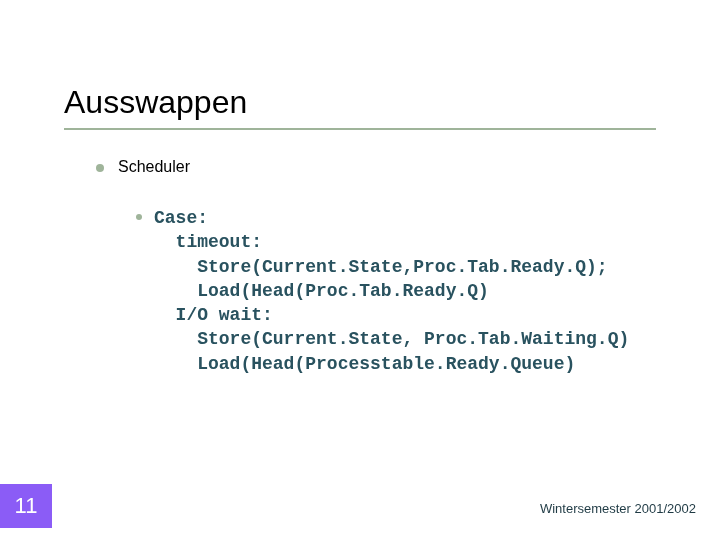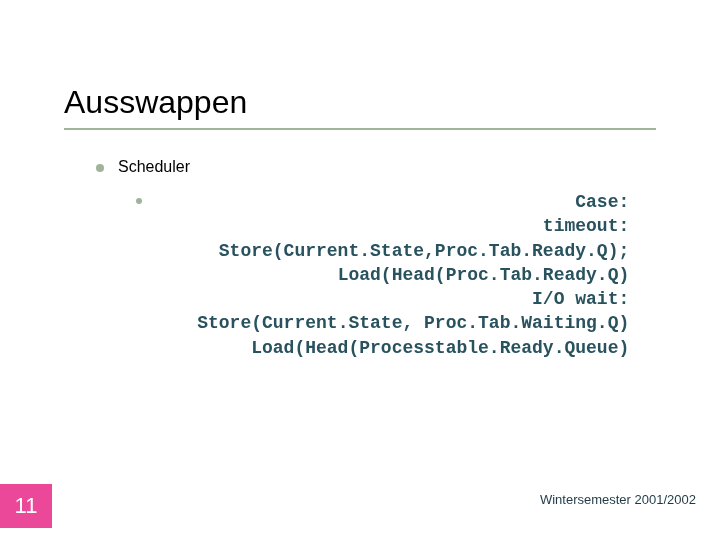--- a/index.html
+++ b/index.html
@@ -11,21 +11,20 @@
     font-family: Arial, Helvetica, sans-serif;
     color: #000;
     overflow: hidden;
     position: relative;
   }
   .slide {
     position: relative;
     width: 720px;
     height: 528px;
     box-sizing: border-box;
-    text-align: right;
   }
   .title {
     position: absolute;
     left: 64px;
     top: 84px;
     font-size: 32px;
     font-weight: 400;
     color: #000;
   }
   .title-underline {
@@ -53,21 +52,21 @@
     height: 8px;
     background: #9fb49a;
     border-radius: 50%;
     margin-right: 14px;
     flex: 0 0 auto;
     position: relative;
     top: 1px;
   }
   .sub {
     display: flex;
-    margin-top: 14px;
+    margin-top: 30px;
   }
   .bullet-inner {
     width: 6px;
     height: 6px;
     background: #9fb49a;
     border-radius: 50%;
     margin-left: 40px;
     margin-right: 12px;
     flex: 0 0 auto;
     position: relative;
@@ -80,38 +79,38 @@
     color: #29525f;
     line-height: 1.35;
     white-space: pre;
   }
   .page-number-box {
     position: absolute;
     left: 0;
     bottom: 0;
     width: 52px;
     height: 44px;
-    background: #ec4899;
+    background: #8b5cf6;
     color: #ffffff;
     font-size: 22px;
     display: flex;
     align-items: center;
     justify-content: center;
   }
   .footer-left {
     position: absolute;
     left: 64px;
     bottom: 12px;
     font-size: 13px;
     color: #1f3a44;
   }
   .footer-right {
     position: absolute;
     right: 24px;
-    bottom: 21px;
+    bottom: 12px;
     font-size: 13px;
     color: #1f3a44;
   }
 </style>
 </head>
 <body>
 
 <div class="slide">
 
   <div class="title">Ausswappen</div>

